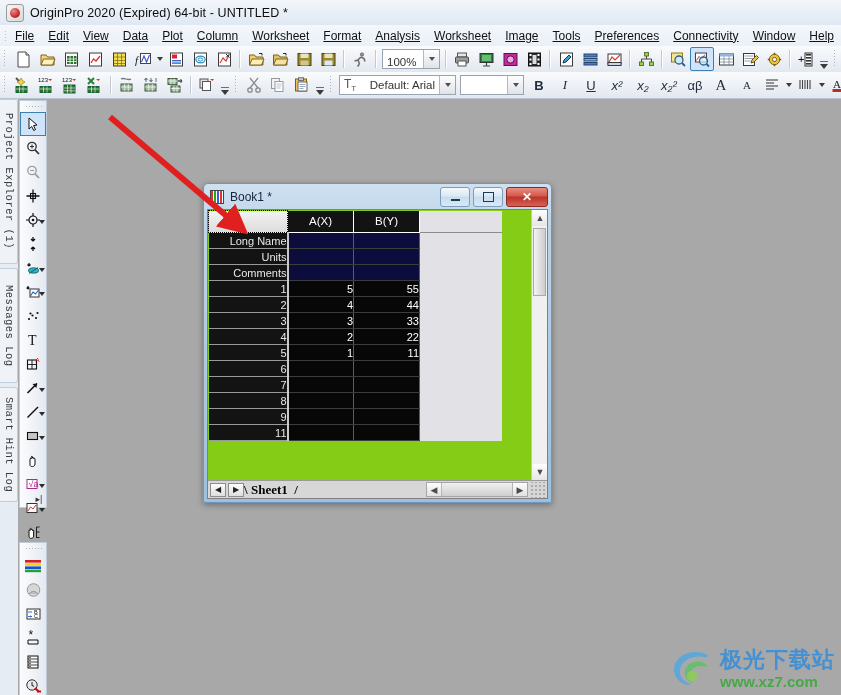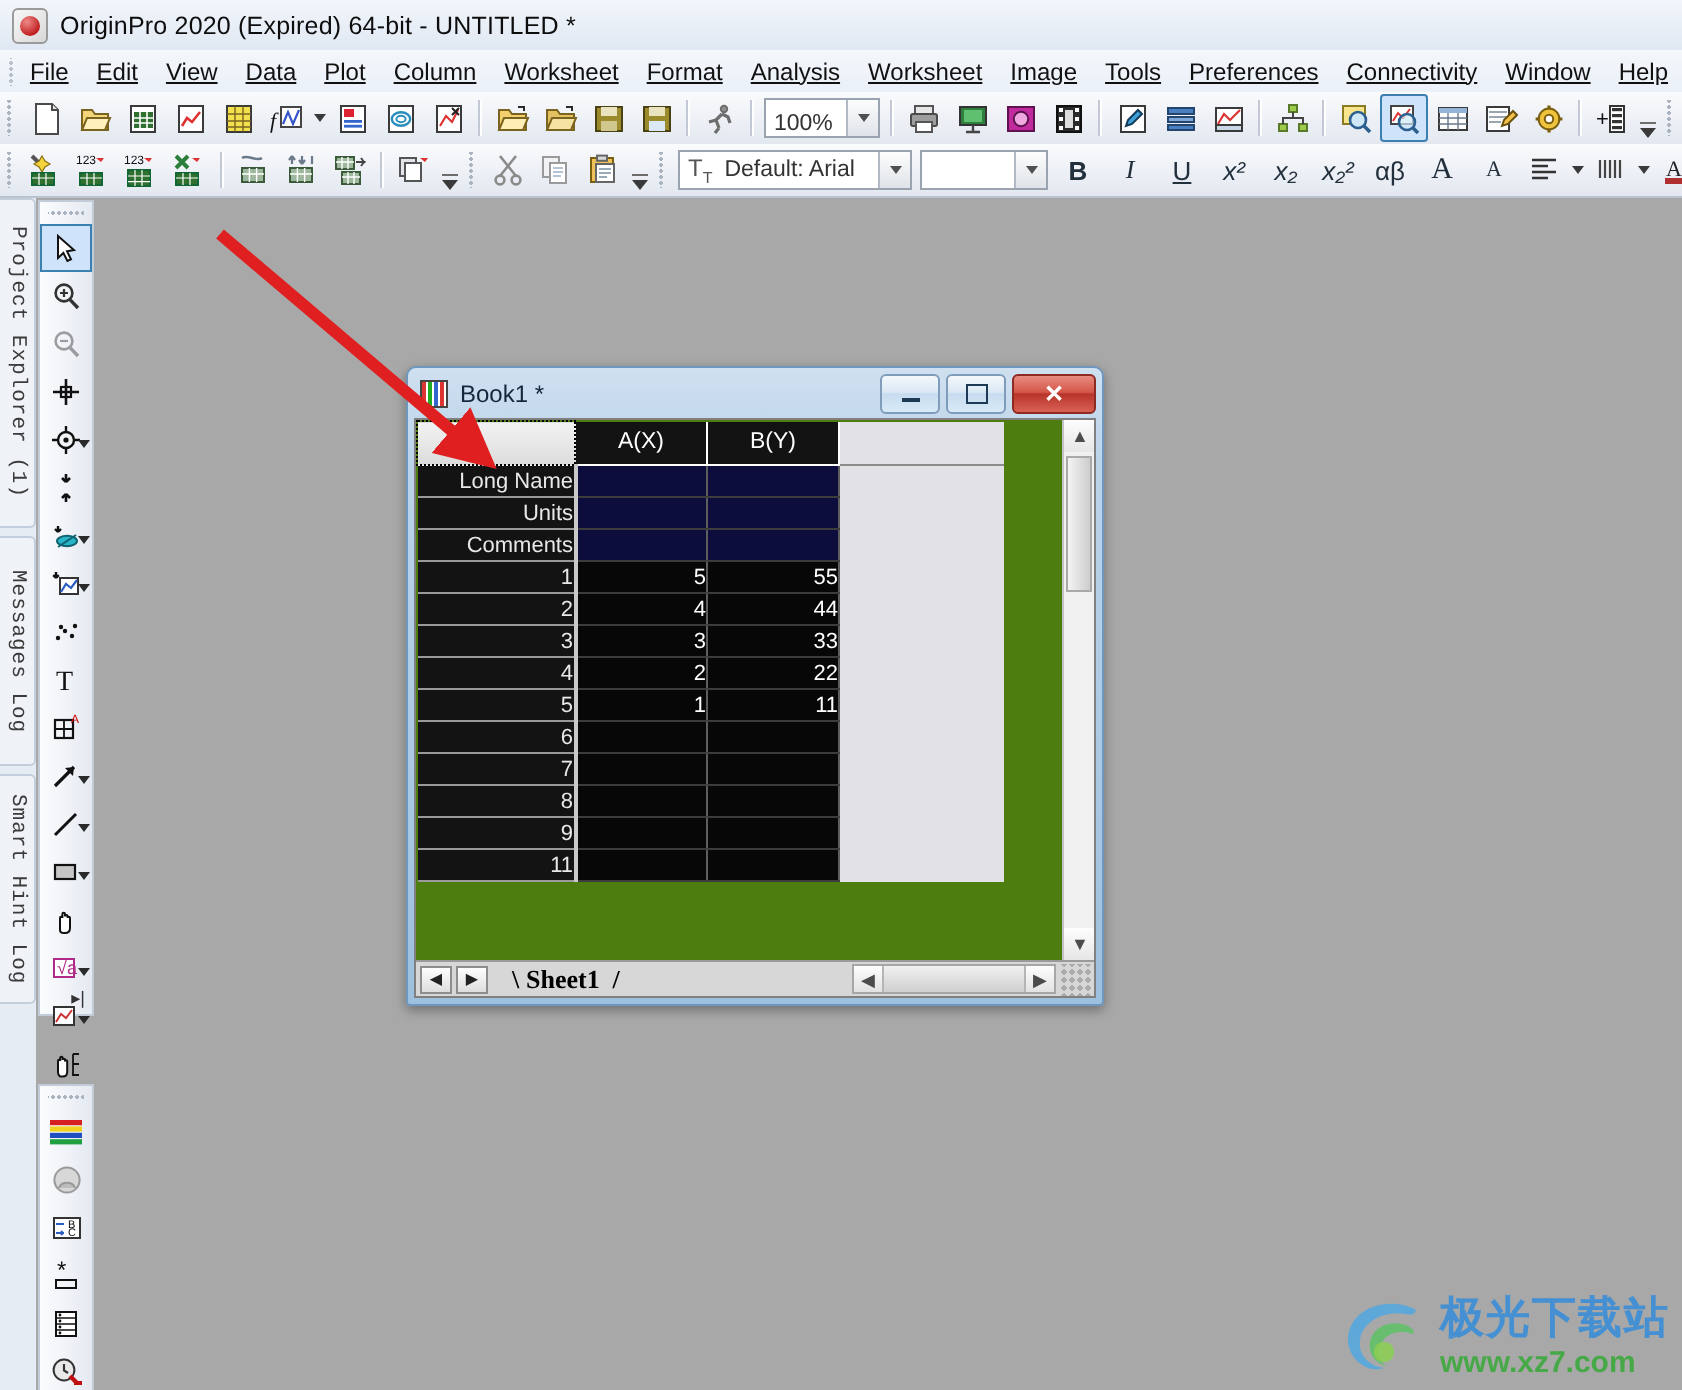--- a/index.html
+++ b/index.html
@@ -115,21 +115,21 @@
   .combo .cbtn {
     width: 15px; height: 100%;
     background: linear-gradient(to bottom,#fdfdfd,#dfe3e9);
     border-left: 1px solid #b2bac5;
     display:flex; align-items:center; justify-content:center;
   }
   .combo .cbtn::after {
     content:""; border-left:3px solid transparent; border-right:3px solid transparent;
     border-top:4px solid #505050;
   }
-  .fontbox { width: 115px; }
+  .fontbox { width: 115px; text-align: right; }
   .fontbox .fi { padding-left:4px; padding-right:2px; font-size:12px; color:#555; }
   .sizebox { width: 62px; }
   .zoombox { width: 56px; align-items: flex-end; }
   .fmt-btn {
     min-width: 20px; height: 22px; flex: 0 0 auto;
     display:flex; align-items:center; justify-content:center;
     font-size: 13px; color:#22303d; padding: 0 2px;
     border:1px solid transparent; border-radius:2px;
   }
 
@@ -236,21 +236,21 @@
 
   .bw-client {
     position: absolute; left: 3px; right: 3px; top: 25px; bottom: 3px;
     background: #e2e2e6; border: 1px solid #808080;
     box-sizing: border-box; overflow: hidden;
   }
 
   
   .ws-area {
     position: absolute; left: 0; top: 0; right: 16px; bottom: 18px;
-    background: #4d7c0f; overflow: hidden;
+    background: #84cc16; overflow: hidden;
   }
   .ws-table {
     border-collapse: collapse; table-layout: fixed;
     font-size: 11px; font-family: "Liberation Sans", sans-serif;
   }
   .ws-table td, .ws-table th { padding: 0; }
   .corner-cell {
     width: 79px; height: 22px;
     background: linear-gradient(to bottom,#f2f2f2,#dcdcdc);
     border: 1px dotted #000;
@@ -309,21 +309,21 @@
     background: #d7d7d7; border-top: 1px solid #9a9a9a;
     display: flex; align-items: center; box-sizing: border-box;
   }
   .tabnav {
     width: 16px; height: 14px; margin-left: 2px;
     background: linear-gradient(to bottom,#fdfdfd,#dedede);
     border: 1px solid #8d8d8d; box-sizing: border-box;
     display:flex; align-items:center; justify-content:center; font-size:8px; color:#222;
   }
   .sheet-tab {
-    margin-left: 15px; padding: 0 10px 0 4px;
+    margin-left: 3px; padding: 0 10px 0 4px;
     font-family: "Liberation Serif", serif; font-size: 13px; font-weight: bold;
     color: #000; position: relative; white-space: nowrap;
   }
   .sheet-tab::before {
     content: "\\"; position: absolute; left: -3px; top: 0;
   }
   .sheet-tab::after {
     content: "/"; position: absolute; right: 0px; top: 0;
   }
   .hbar-spacer { flex: 1 1 auto; }

